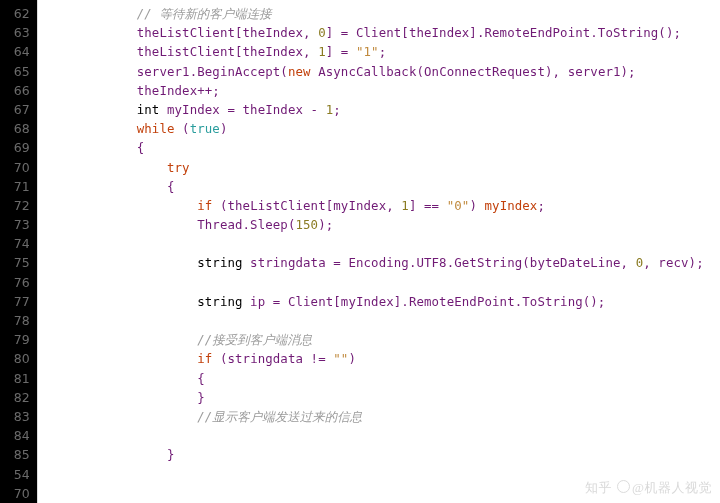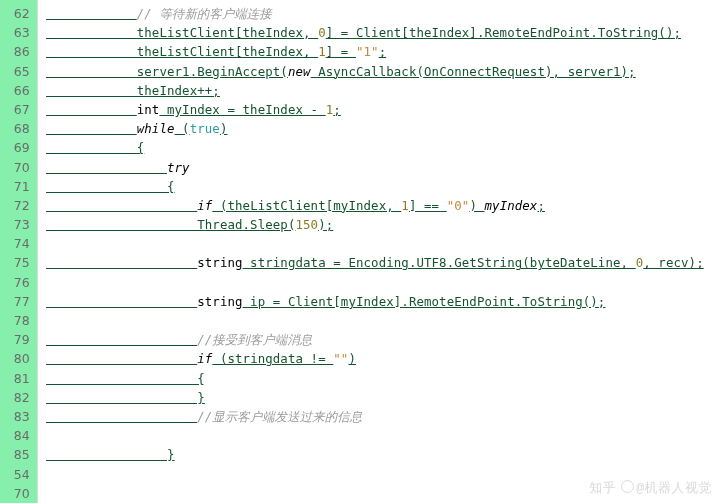--- a/index.html
+++ b/index.html
@@ -18,21 +18,21 @@
     width: 720px;
     height: 503px;
     background: #ffffff;
     display: flex;
     align-items: flex-start;
   }
   #gutter {
     width: 38px;
     min-width: 38px;
     height: 503px;
-    background: #86efac;
+    background: #000000;
     border-right: 1px solid #dcdcdc;
     box-sizing: border-box;
     padding-top: 4px;
   }
   .gutter-line {
     height: 19.2px;
     line-height: 19.2px;
     text-align: right;
     padding-right: 7px;
     box-sizing: border-box;
@@ -52,33 +52,33 @@
   }
   .code-line {
     height: 19.2px;
     line-height: 19.2px;
     font-family: "DejaVu Sans Mono", "Liberation Mono", monospace;
     font-size: 12.4px;
     color: #444444;
     white-space: pre;
     letter-spacing: 0.1px;
   }
-  .tok-plain    { color: #14532d; text-decoration: underline; }
-  .tok-keyword  { color: #000000; font-style: italic; }
+  .tok-plain    { color: #701a75; }
+  .tok-keyword  { color: #c2410c; }
   .tok-type     { color: #000000; }
   .tok-literal  { color: #2a9d9d; }
   .tok-string   { color: #c08a3e; }
   .tok-number   { color: #8a7b22; }
   .tok-comment  { color: #9b9b9b; font-style: italic; }
 
   #watermark {
     position: absolute;
     right: 8px;
     bottom: 6px;
-    font-family: Liberation Mono, monospace;
+    font-family: Liberation Serif, serif;
     font-size: 13px;
     color: #d9d9d9;
     letter-spacing: 0.5px;
     white-space: nowrap;
     user-select: none;
     pointer-events: none;
     margin-left: 19px;
   }
   #watermark .wm-brand { margin-right: 5px; }
   #watermark .wm-logo {
@@ -93,21 +93,21 @@
   }
 </style>
 </head>
 <body>
 
 <div id="code-viewer">
 
   <div id="gutter">
       <div class="gutter-line">62</div>
       <div class="gutter-line">63</div>
-      <div class="gutter-line">86</div>
+      <div class="gutter-line">64</div>
       <div class="gutter-line">65</div>
       <div class="gutter-line">66</div>
       <div class="gutter-line">67</div>
       <div class="gutter-line">68</div>
       <div class="gutter-line">69</div>
       <div class="gutter-line">70</div>
       <div class="gutter-line">71</div>
       <div class="gutter-line">72</div>
       <div class="gutter-line">73</div>
       <div class="gutter-line">74</div>

